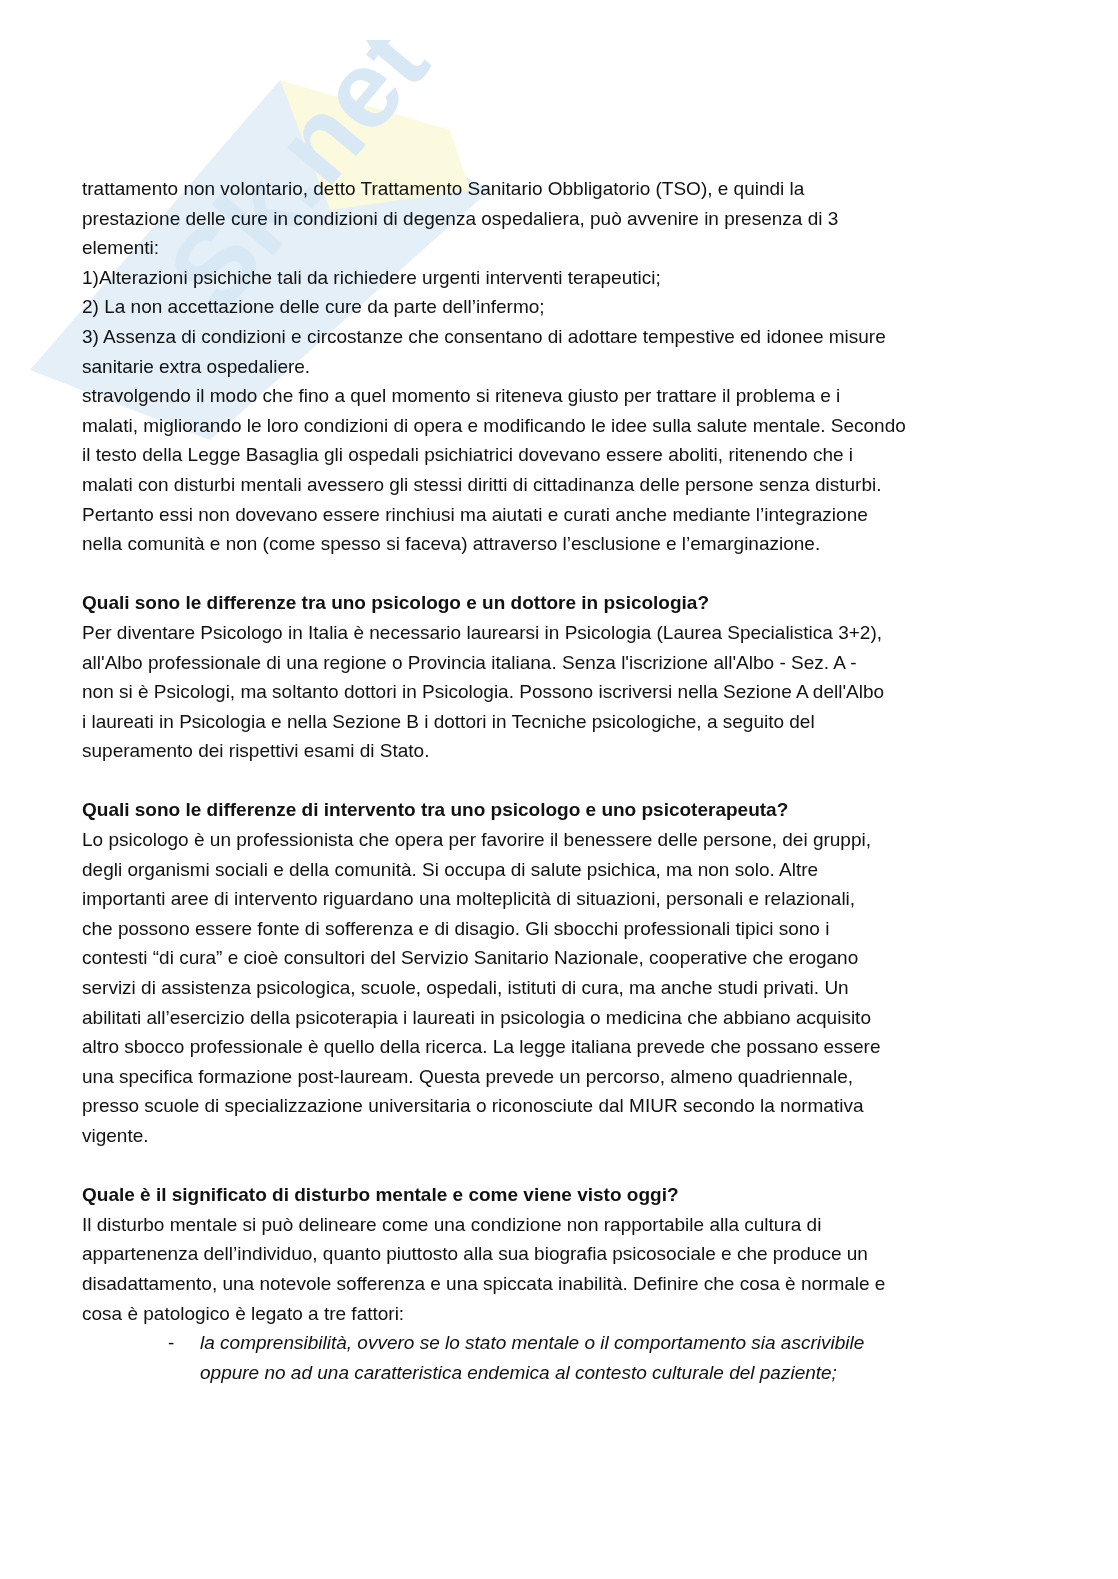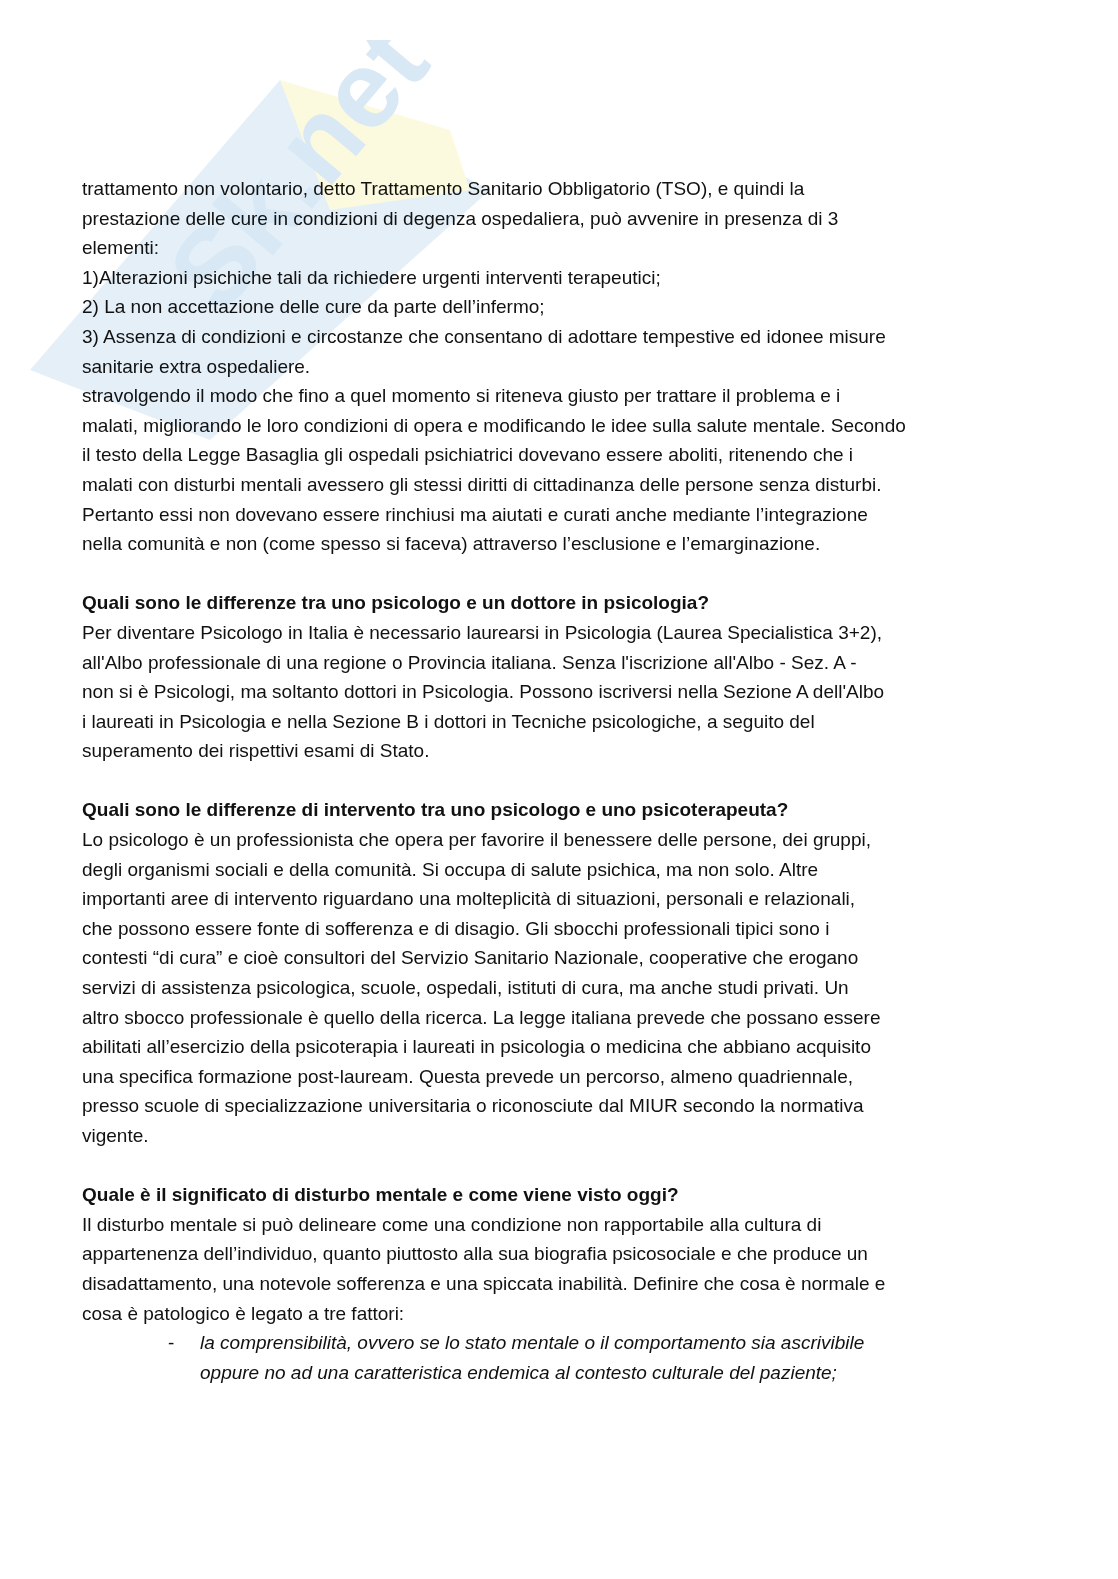--- a/index.html
+++ b/index.html
@@ -56,22 +56,22 @@
   <div class="gap"></div>
 
   <div>
     <span class="line heading">Quali sono le differenze di intervento tra uno psicologo e uno psicoterapeuta?</span>
     <span class="line">Lo psicologo è un professionista che opera per favorire il benessere delle persone, dei gruppi,</span>
     <span class="line">degli organismi sociali e della comunità. Si occupa di salute psichica, ma non solo. Altre</span>
     <span class="line">importanti aree di intervento riguardano una molteplicità di situazioni, personali e relazionali,</span>
     <span class="line">che possono essere fonte di sofferenza e di disagio. Gli sbocchi professionali tipici sono i</span>
     <span class="line">contesti “di cura” e cioè consultori del Servizio Sanitario Nazionale, cooperative che erogano</span>
     <span class="line">servizi di assistenza psicologica, scuole, ospedali, istituti di cura, ma anche studi privati. Un</span>
+    <span class="line">abilitati all’esercizio della psicoterapia i laureati in psicologia o medicina che abbiano acquisito</span>
     <span class="line">altro sbocco professionale è quello della ricerca. La legge italiana prevede che possano essere</span>
-    <span class="line">abilitati all’esercizio della psicoterapia i laureati in psicologia o medicina che abbiano acquisito</span>
     <span class="line">una specifica formazione post-lauream. Questa prevede un percorso, almeno quadriennale,</span>
     <span class="line">presso scuole di specializzazione universitaria o riconosciute dal MIUR secondo la normativa</span>
     <span class="line">vigente.</span>
   </div>
 
   <div class="gap"></div>
 
   <div>
     <span class="line heading">Quale è il significato di disturbo mentale e come viene visto oggi?</span>
     <span class="line">Il disturbo mentale si può delineare come una condizione non rapportabile alla cultura di</span>

